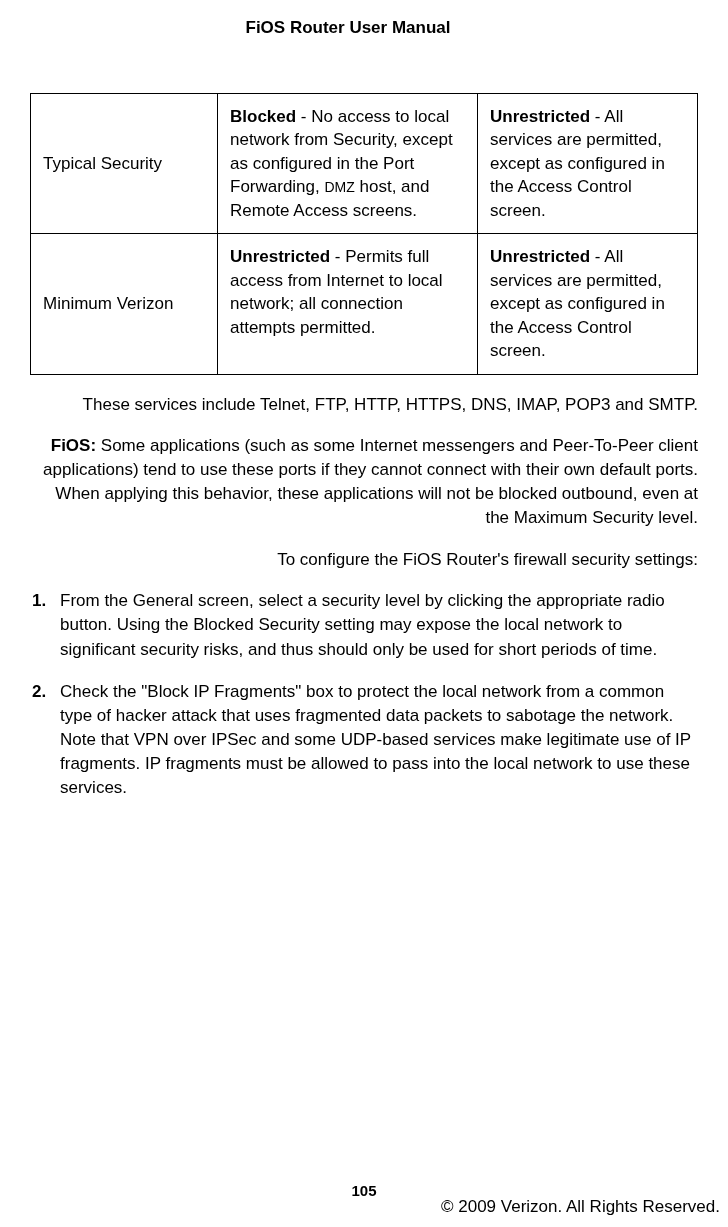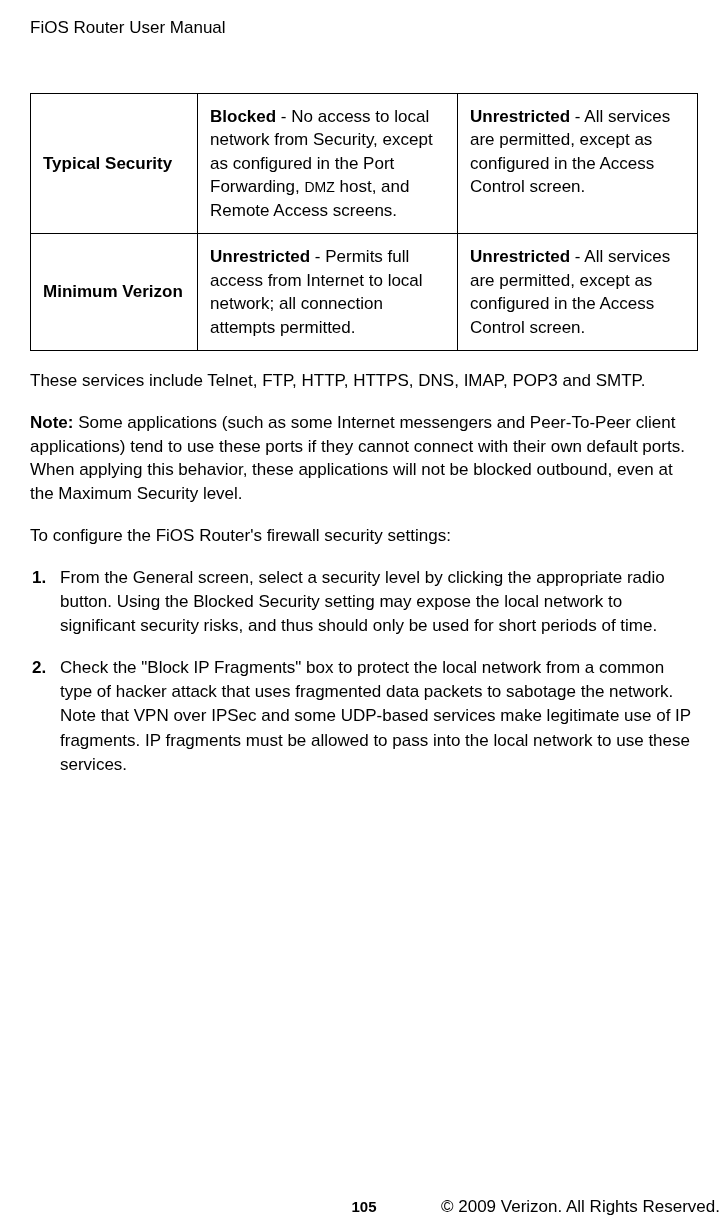--- a/index.html
+++ b/index.html
@@ -9,57 +9,58 @@
     }
     body {
       width: 728px;
       height: 1227px;
       font-family: "Myriad Pro", "Segoe UI", Arial, sans-serif;
       background: #fff;
       position: relative;
       padding: 18px 30px 30px 30px;
     }
     .header-title {
-      text-align: left;
-      font-weight: 400;
+      text-align: center;
+      font-weight: 700;
       font-size: 17px;
       margin-bottom: 55px;
       padding-right: 32px;
     }
     table.sec-table {
       border-collapse: collapse;
       width: 100%;
       margin-bottom: 18px;
     }
     table.sec-table td {
       border: 1.5px solid #000;
       padding: 11px 12px 11px 12px;
       vertical-align: top;
       font-size: 17px;
       line-height: 1.38;
     }
     .row-head {
-      font-weight: 700;
+      font-weight: 400;
       font-size: 17px;
       vertical-align: middle !important;
-      width: 167px;
+      width: 187px;
     }
     .bold-lead {
       font-weight: 700;
     }
     .col-mid {
       width: 260px;
     }
     .smallcaps {
       font-size: 14px;
     }
     p.body {
       font-size: 17px;
       line-height: 1.4;
       margin-bottom: 18px;
+      text-align: right;
     }
     .note-bold {
       font-weight: 700;
     }
     ol.steps {
       list-style: none;
       counter-reset: step;
       padding-left: 0;
       margin-top: 2px;
     }
@@ -73,21 +74,21 @@
     }
     ol.steps li::before {
       content: counter(step) ".";
       font-weight: 700;
       position: absolute;
       left: 2px;
       top: 0;
     }
     .page-number {
       position: absolute;
-      bottom: 12px;
+      bottom: 28px;
       left: 0;
       width: 100%;
       text-align: center;
       font-weight: 700;
       font-size: 15px;
     }
     .copyright {
       position: absolute;
       bottom: 10px;
       right: 8px;
@@ -118,21 +119,21 @@
     <td>
       <span class="bold-lead">Unrestricted</span><span> - All services are permitted, except as configured in the Access Control screen.</span>
     </td>
   </tr>
 </tbody>
   </table>
 
 <p class="body">These services include Telnet, FTP, HTTP, HTTPS, DNS, IMAP, POP3 and SMTP.</p>
 
 <p class="body">
-  <span class="note-bold">Note:</span><span> Some applications (such as some Internet messengers and Peer-To-Peer client applications) tend to use these ports if they cannot connect with their own default ports. When applying this behavior, these applications will not be blocked outbound, even at the Maximum Security level.</span>
+  <span class="note-bold">FiOS:</span><span> Some applications (such as some Internet messengers and Peer-To-Peer client applications) tend to use these ports if they cannot connect with their own default ports. When applying this behavior, these applications will not be blocked outbound, even at the Maximum Security level.</span>
 </p>
 
 <p class="body">To configure the FiOS Router's firewall security settings:</p>
 
 <ol class="steps">
   <li>From the General screen, select a security level by clicking the appropriate radio button. Using the Blocked Security setting may expose the local network to significant security risks, and thus should only be used for short periods of time.</li>
   <li>Check the "Block IP Fragments" box to protect the local network from a common type of hacker attack that uses fragmented data packets to sabotage the network. Note that VPN over IPSec and some UDP-based services make legitimate use of IP fragments. IP fragments must be allowed to pass into the local network to use these services.</li>
 </ol>
 
 <div class="page-number">105</div>

